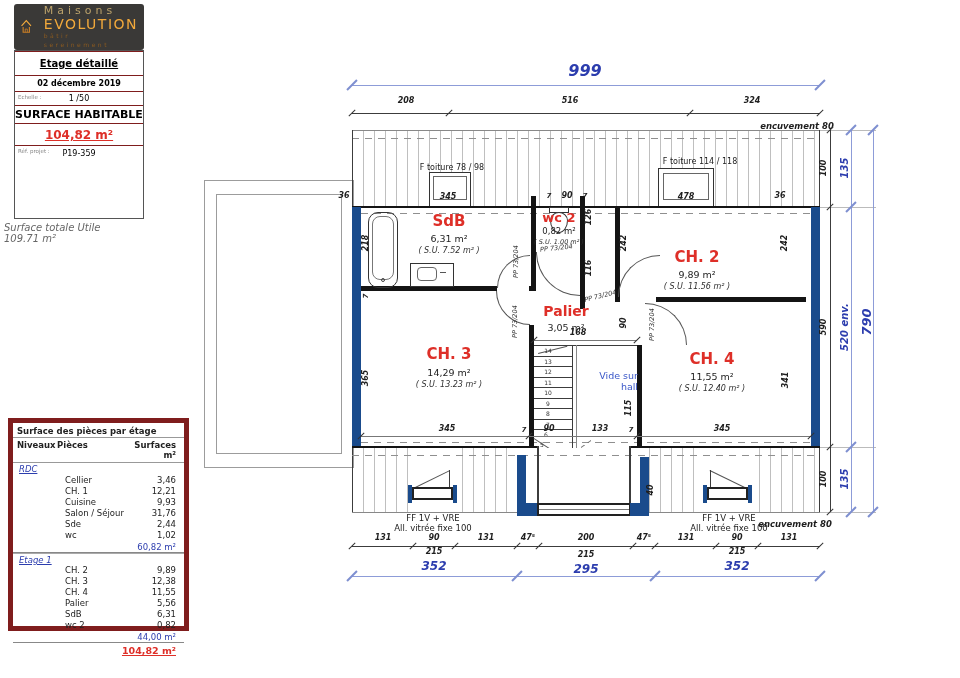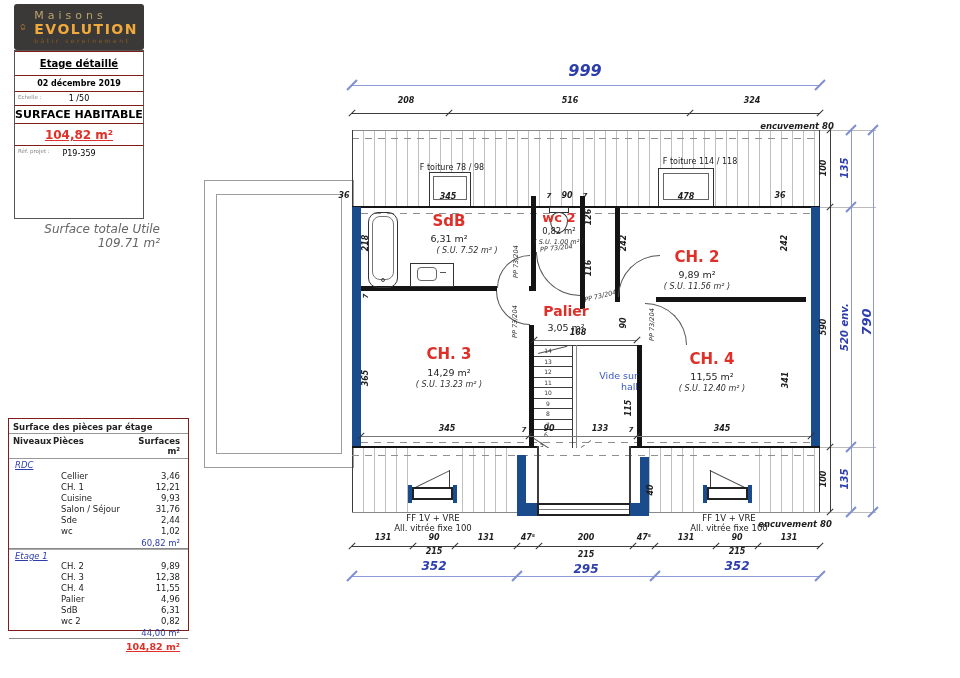--- a/index.html
+++ b/index.html
@@ -27,29 +27,29 @@
 .ppl{position:absolute;font:italic 6.5px "DejaVu Sans",sans-serif;color:#333;white-space:nowrap}
 .sn{position:absolute;transform:translate(-50%,-50%);font-size:6px;color:#333;white-space:nowrap}
 .arc-tl{position:absolute;border-top:1px solid #555;border-left:1px solid #555;border-top-left-radius:100% 100%}
 .arc-bl{position:absolute;border-bottom:1px solid #555;border-left:1px solid #555;border-bottom-left-radius:100% 100%}
 .arc-tr{position:absolute;border-top:1px solid #555;border-right:1px solid #555;border-top-right-radius:100% 100%}
 .rotline{position:absolute;height:1px;background:#555;transform-origin:0 0}
 
 .logo{position:absolute;left:14px;top:4px;width:130px;height:46px;background:#3a3937;border-radius:3px;display:flex;align-items:center;padding:4px 6px;flex-direction:row}
 .logo .txt{margin-left:6px}
 .brand1{color:#bba26b;letter-spacing:4px;font-size:11px;line-height:12px}
-.brand2{color:#f2a93b;font-weight:700;letter-spacing:1.5px;font-size:14px;line-height:14px}
+.brand2{color:#f2a93b;font-weight:400;letter-spacing:1.5px;font-size:14px;line-height:14px}
 .tag{color:#8a5a20;font-size:6px;letter-spacing:2.5px;line-height:9px}
 .tblock{position:absolute;left:14px;top:50px;width:130px;height:169px;border:1px solid #555;background:#fff}
 .tb-proj{height:60px;display:flex;align-items:center;justify-content:center;color:#de2f28;font-weight:700;font-size:15px;letter-spacing:1px}
 .tb-row{border-top:1px solid #7f1d1d;display:flex;align-items:center;justify-content:center;position:relative}
 .tb-small{position:absolute;left:3px;top:2px;font-size:5.5px;color:#888}
-.footnote{position:absolute;left:30px;top:222px;width:130px;text-align:right;font-style:italic;font-size:12px;color:#666}
-
-.tbl{position:absolute;left:8px;top:418px;width:181px;height:213px;border:1px solid #7f1d1d;background:#fff;font-size:8.5px;color:#222}
+.footnote{position:absolute;left:4px;top:222px;width:130px;text-align:left;font-style:italic;font-size:10px;color:#666}
+
+.tbl{position:absolute;left:8px;top:418px;width:181px;height:213px;border:5px solid #7f1d1d;background:#fff;font-size:8.5px;color:#222}
 .tbl .ttl{font-weight:700;padding:3px 4px 1px 4px;border-bottom:1px solid #999}
 .thead{display:flex;font-weight:700;padding:2px 0;border-bottom:1px solid #999}
 .c1{width:34px;padding-left:4px}.c2{flex:1;padding-left:18px}.c3{width:56px;text-align:right;padding-right:8px}
 .trow{display:flex;height:11px;line-height:11px}
 .seclab{height:12px;line-height:12px;padding-left:6px;color:#2c3dae;font-style:italic;text-decoration:underline;border-top:1px solid #aaa}
 .subtot{height:12px;line-height:12px;text-align:right;padding-right:8px;color:#2c3dae;border-bottom:1px solid #888}
 .grantot{height:16px;line-height:16px;text-align:right;padding-right:8px;color:#de2f28;font-weight:700;text-decoration:underline;font-size:9.5px}
 </style>
 </head>
 <body>
@@ -134,21 +134,21 @@
       <span class="c3">12,38</span>
     </div>
   <div class="trow">
       <span class="c1"></span>
       <span class="c2">CH. 4</span>
       <span class="c3">11,55</span>
     </div>
   <div class="trow">
       <span class="c1"></span>
       <span class="c2">Palier</span>
-      <span class="c3">4,96</span>
+      <span class="c3">5,56</span>
     </div>
   <div class="trow">
       <span class="c1"></span>
       <span class="c2">SdB</span>
       <span class="c3">6,31</span>
     </div>
   <div class="trow">
       <span class="c1"></span>
       <span class="c2">wc 2</span>
       <span class="c3">0,82</span>
@@ -325,21 +325,21 @@
 <div class="tk" style="left:811px;top:436px"></div>
 <div class="dim" style="left:447px;top:429px">345</div>
 <div class="dim" style="left:524px;top:430px;font-size:7px">7</div>
 <div class="dim" style="left:549px;top:429px">90</div>
 <div class="dim" style="left:600px;top:429px">133</div>
 <div class="dim" style="left:631px;top:430px;font-size:7px">7</div>
 <div class="dim" style="left:722px;top:429px">345</div>
 
 <div class="room" style="left:449px;top:221px;font-size:15px">SdB</div>
 <div class="rarea" style="left:449px;top:238px">6,31 m²</div>
-<div class="rsu" style="left:467px;top:250px">( S.U. 7.52 m² )</div>
+<div class="rsu" style="left:449px;top:250px">( S.U. 7.52 m² )</div>
 <div class="room" style="left:559px;top:217px;font-size:13px">wc 2</div>
 <div class="rarea" style="left:559px;top:231px;font-size:8.5px">0,82 m²</div>
 <div class="rsu" style="left:559px;top:242px;font-size:6.5px">( S.U. 1.00 m² )</div>
 <div class="room" style="left:697px;top:257px;font-size:15px">CH. 2</div>
 <div class="rarea" style="left:697px;top:274px">9,89 m²</div>
 <div class="rsu" style="left:697px;top:286px">( S.U. 11.56 m² )</div>
 <div class="room" style="left:566px;top:311px;font-size:14px">Palier</div>
 <div class="rarea" style="left:566px;top:327px">3,05 m²</div>
 <div class="room" style="left:449px;top:354px;font-size:15px">CH. 3</div>
 <div class="rarea" style="left:449px;top:372px">14,29 m²</div>

